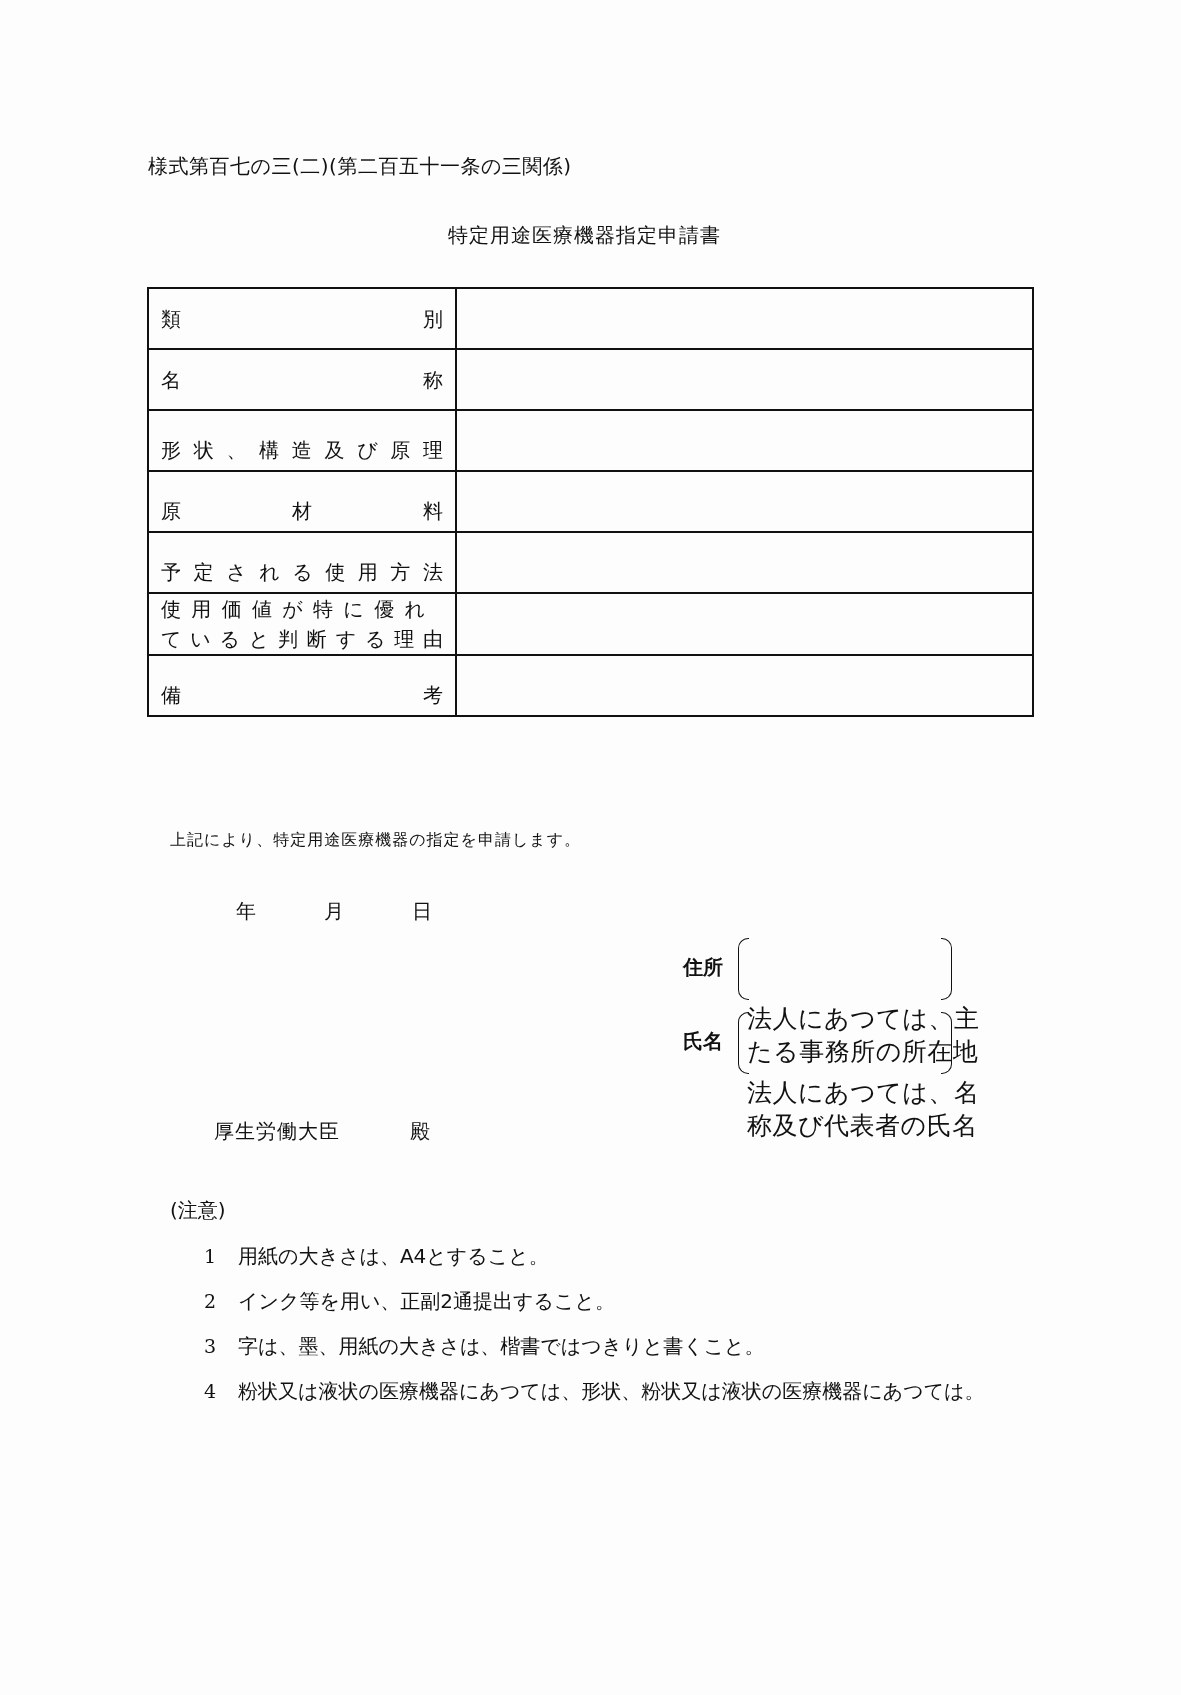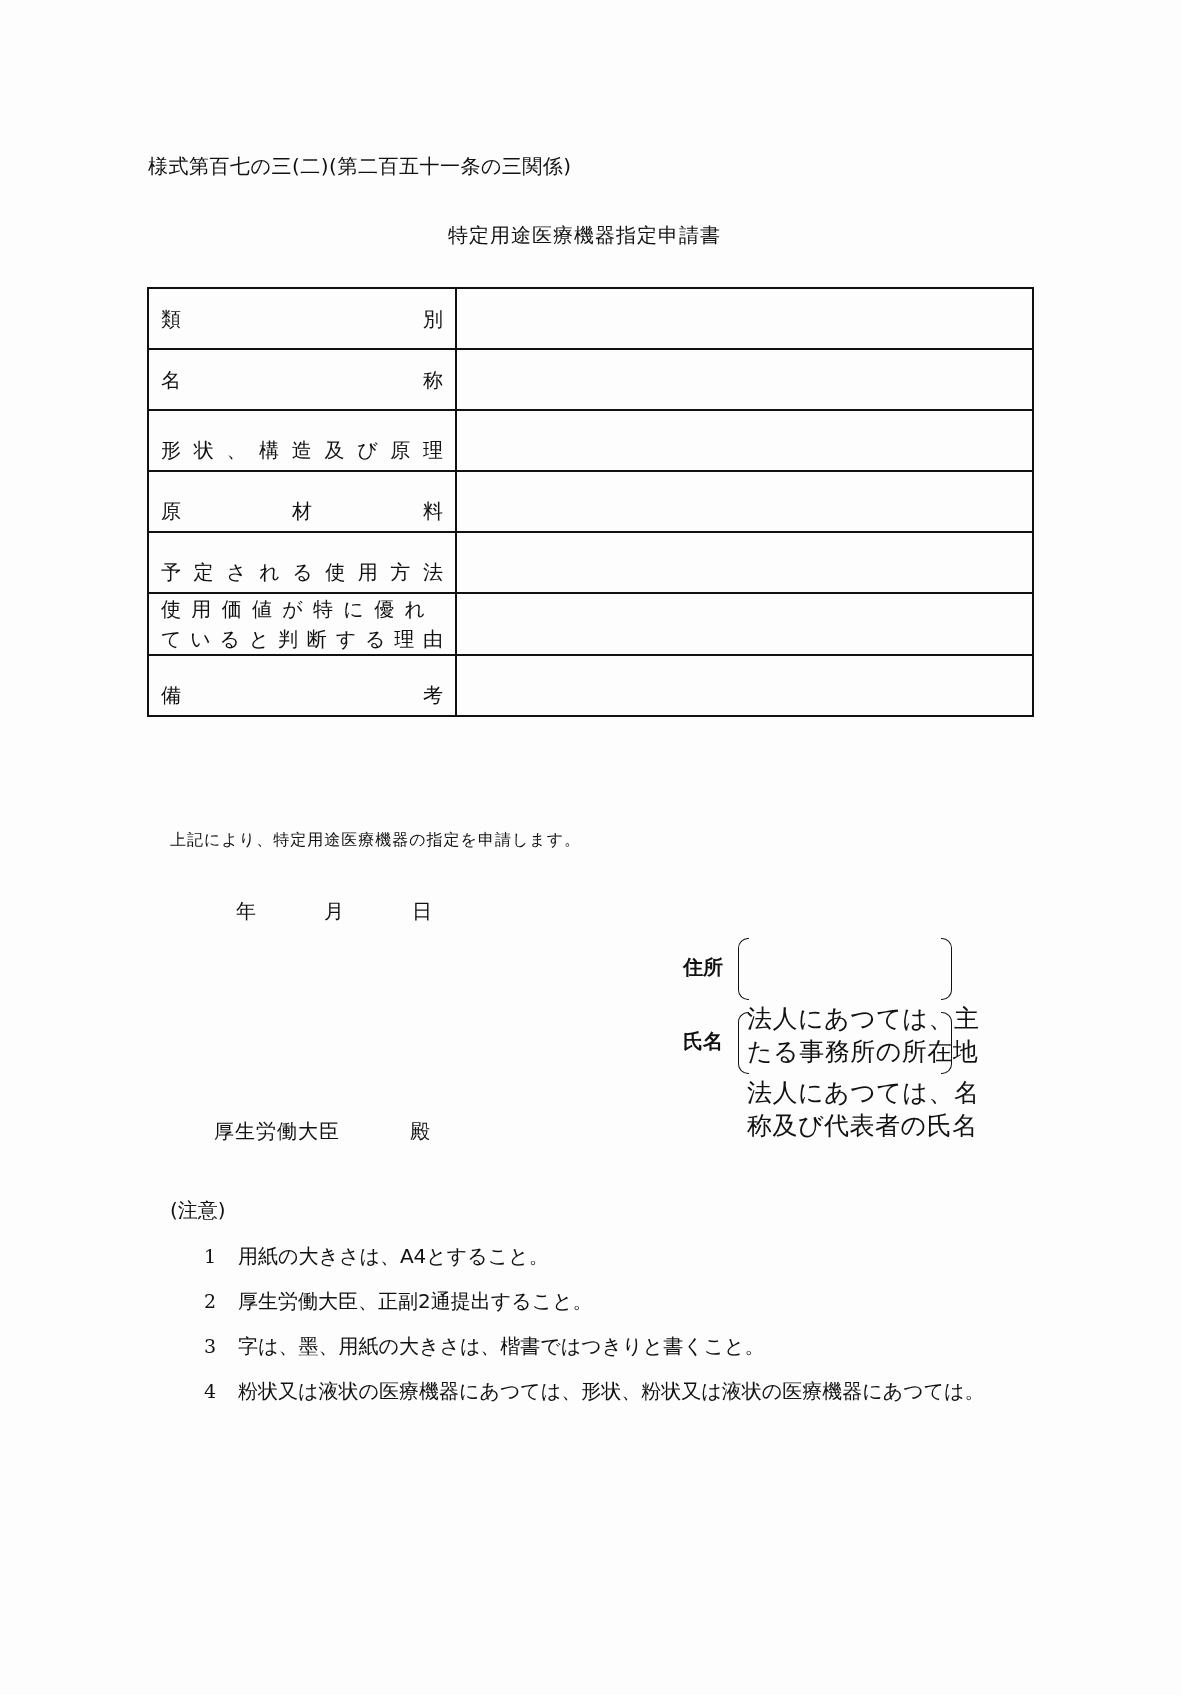--- a/index.html
+++ b/index.html
@@ -246,20 +246,20 @@
 
 <div class="abs addressee">厚生労働大臣</div>
 <div class="abs honorific">殿</div>
 
 <div class="abs notes-heading">(注意)</div>
 
 <div class="abs note-item" style="top:1243px;">
   <span class="note-num">1</span><span>用紙の大きさは、A4とすること。</span>
 </div>
 <div class="abs note-item" style="top:1288px;">
-  <span class="note-num">2</span><span>厚生労働大臣、正副2通提出すること。</span>
+  <span class="note-num">2</span><span>インク等を用い、正副2通提出すること。</span>
 </div>
 <div class="abs note-item" style="top:1333px;">
   <span class="note-num">3</span><span>字は、墨、用紙の大きさは、楷書ではつきりと書くこと。</span>
 </div>
 <div class="abs note-item" style="top:1378px;">
   <span class="note-num">4</span><span>粉状又は液状の医療機器にあつては、形状、粉状又は液状の医療機器にあつては。</span>
 </div>
 
 </body></html>

